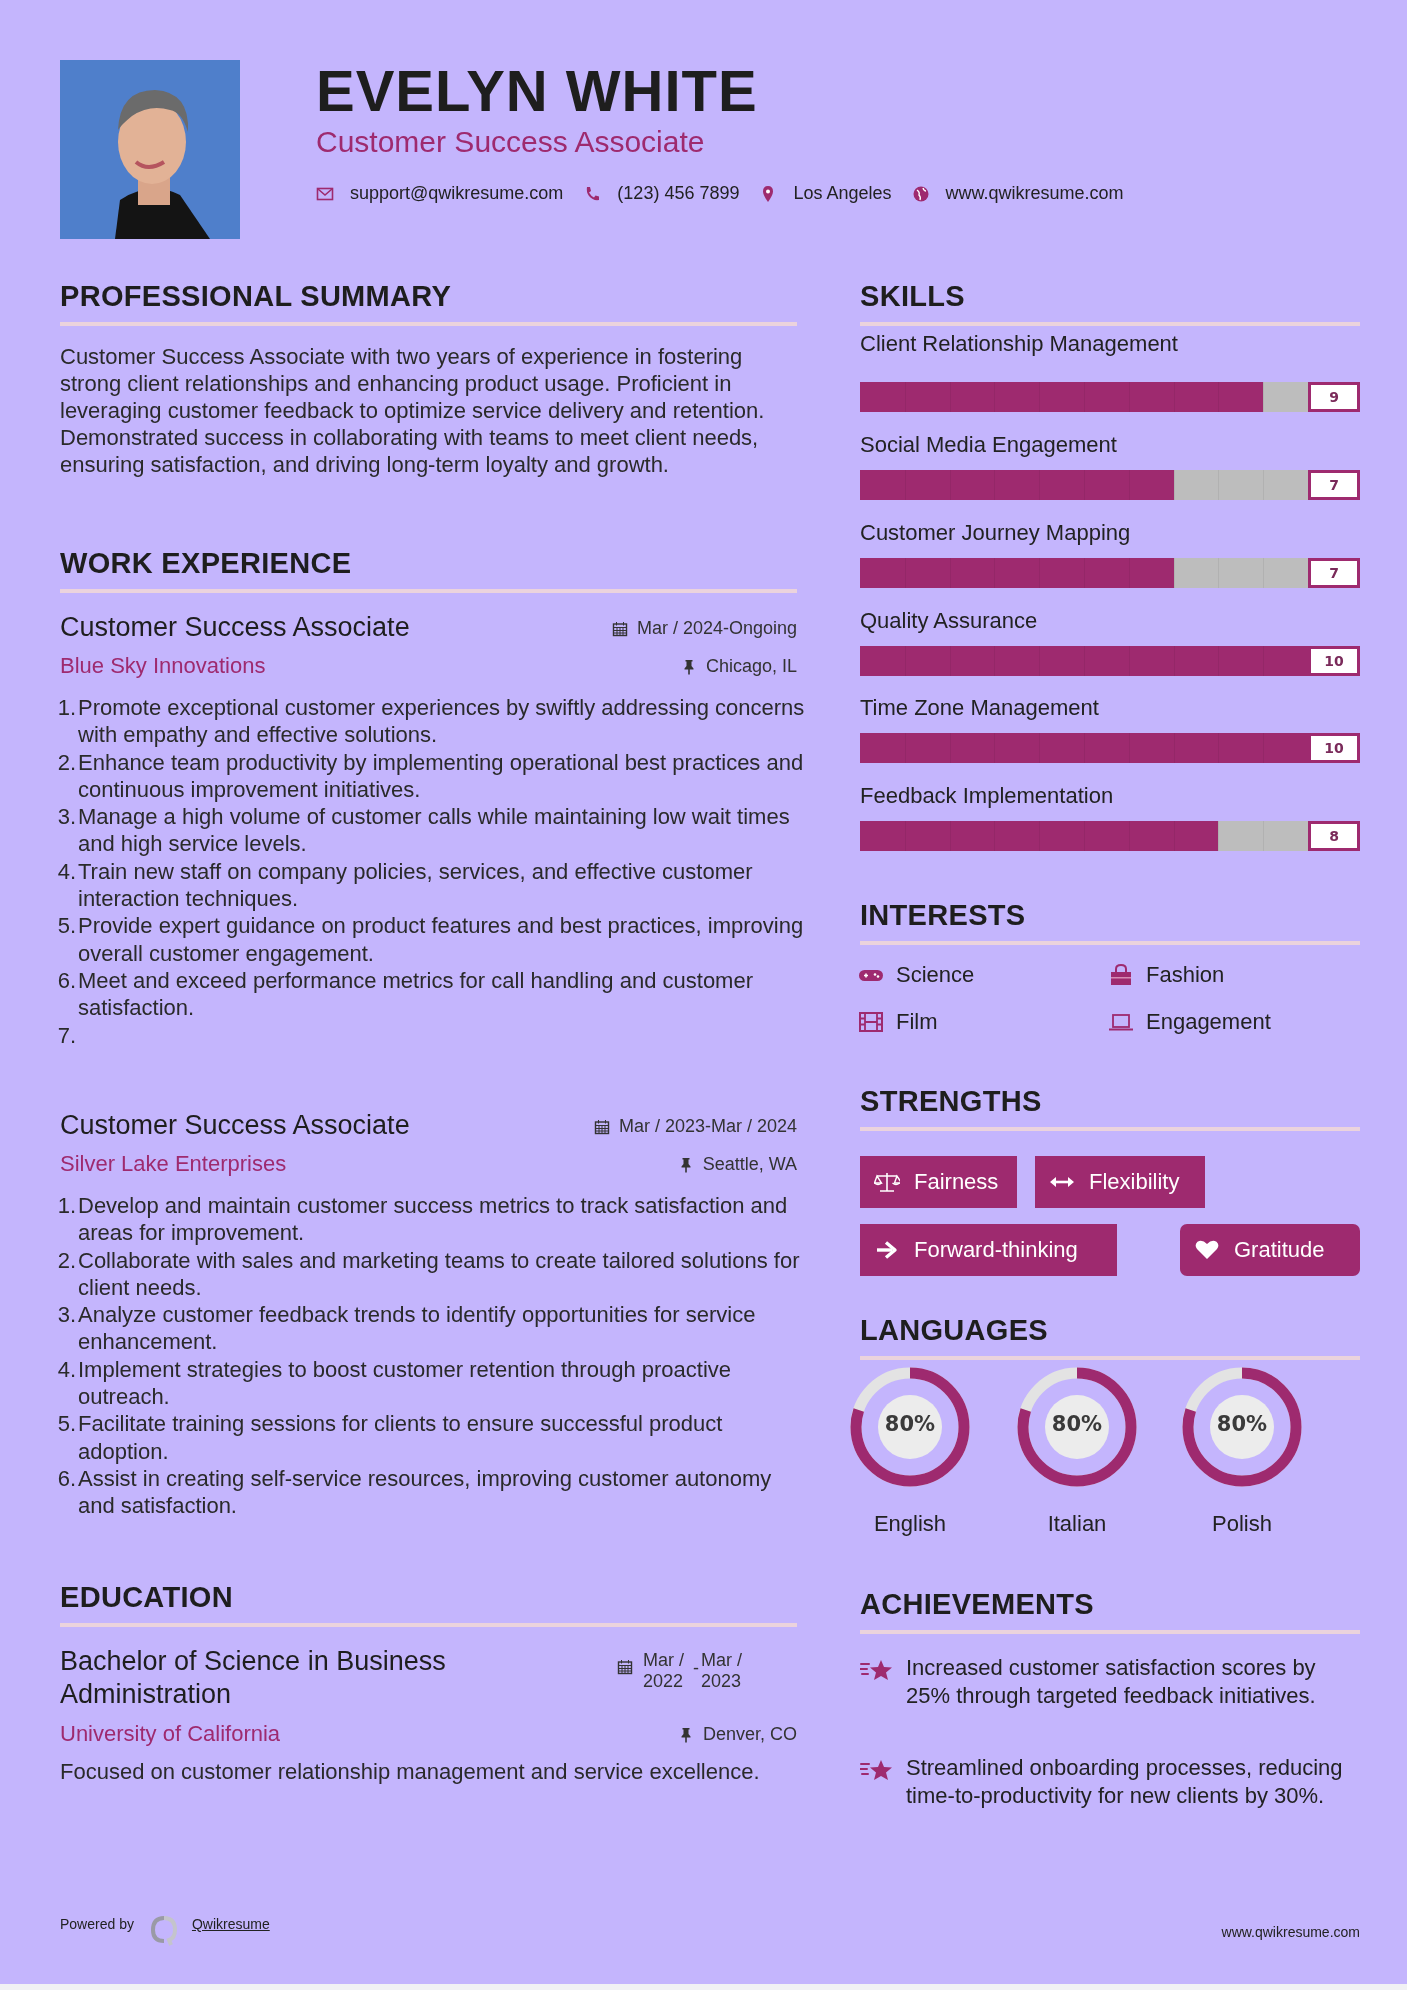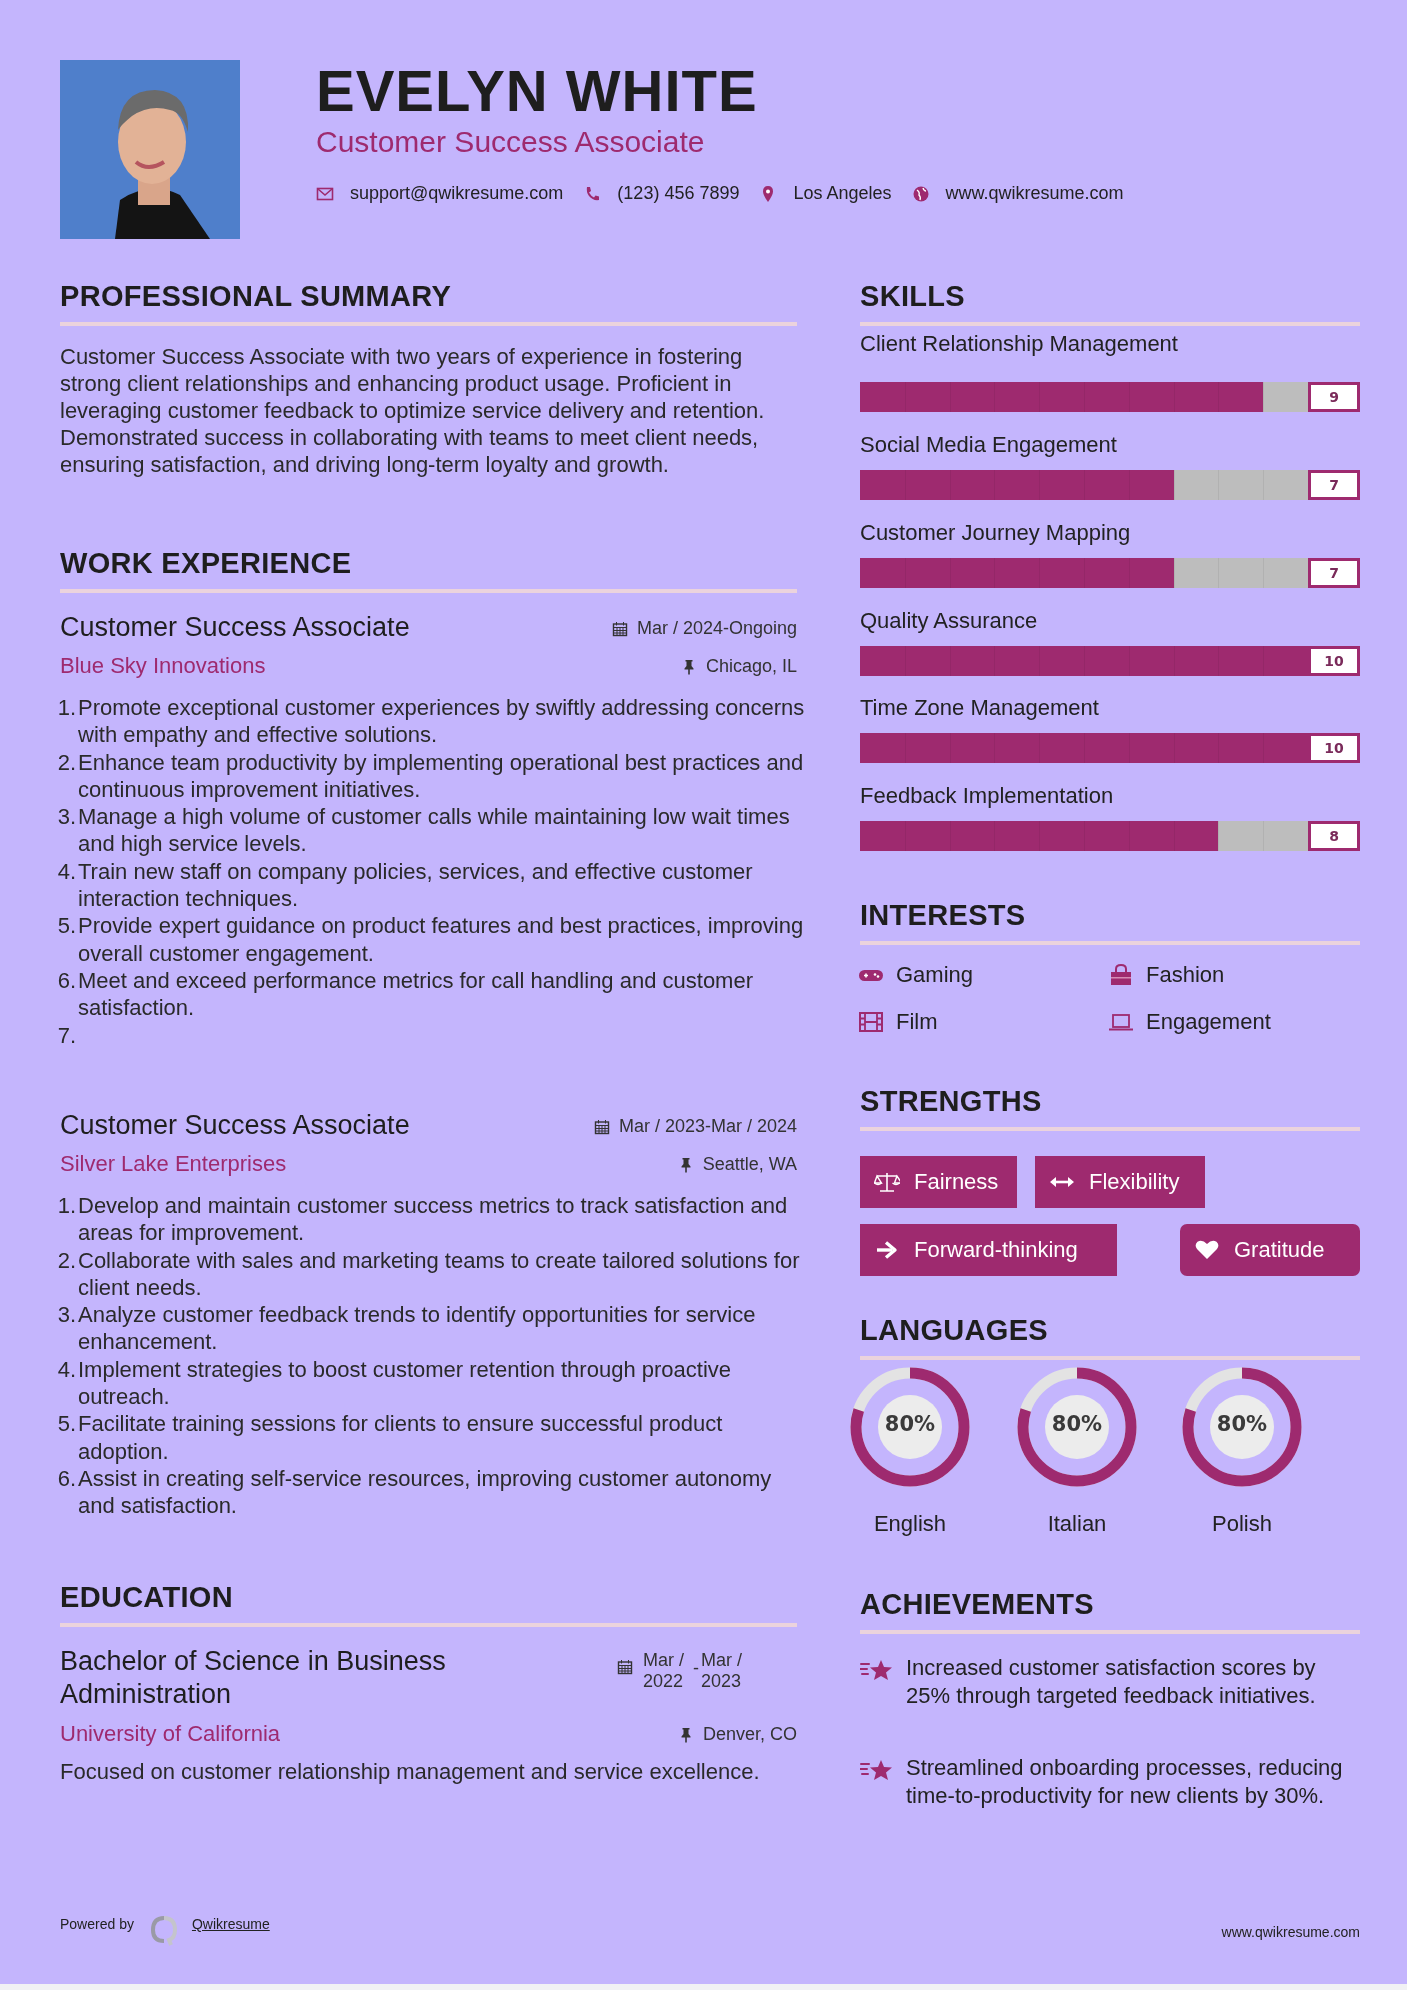--- a/index.html
+++ b/index.html
@@ -335,21 +335,21 @@
 
   <div class="interest" style="left:858px; top:962px;">
     <span class="iico">
       <svg viewBox="0 0 26 22">
           <rect x="1" y="6" width="24" height="11" rx="5.5" fill="#9e2a6f"></rect>
           <path d="M6 11.5 H10 M8 9.5 V13.5" stroke="#fff" stroke-width="1.6"></path>
           <circle cx="17" cy="10.5" r="1.3" fill="#fff"></circle>
           <circle cx="20" cy="12.5" r="1.3" fill="#fff"></circle>
         </svg>
     </span>
-    <span>Gaming</span>
+    <span>Science</span>
   </div>
   <div class="interest" style="left:1108px; top:962px;">
     <span class="iico">
       <svg viewBox="0 0 26 22">
           <path d="M8 8 V5 Q8 1 13 1 Q18 1 18 5 V8" stroke="#9e2a6f" stroke-width="2" fill="none"></path>
           <rect x="3" y="8" width="20" height="13" fill="#9e2a6f"></rect>
           <rect x="3" y="13" width="20" height="1.5" fill="#d68bb5"></rect>
         </svg>
     </span>
     <span>Fashion</span>

